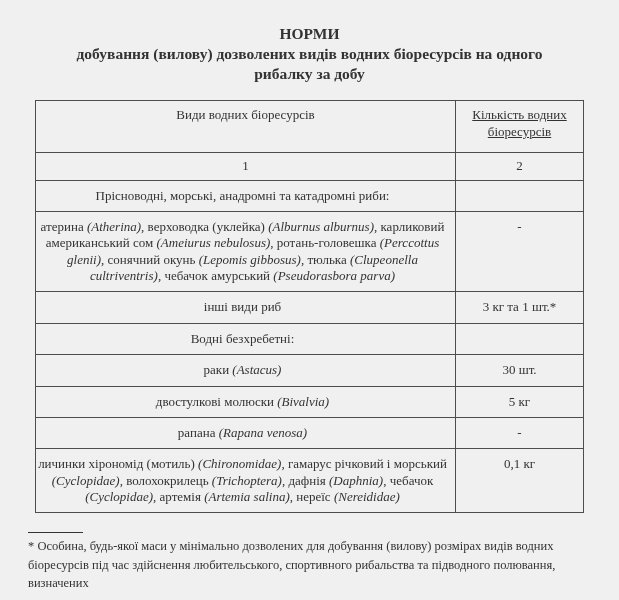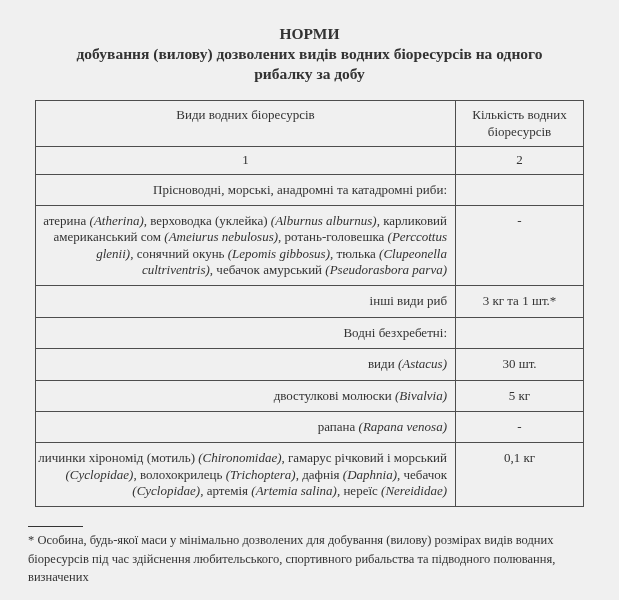--- a/index.html
+++ b/index.html
@@ -39,23 +39,23 @@
   table.norms col.col1 { width: 420px; }
   table.norms col.col2 { width: 128px; }
   table.norms th,
   table.norms td {
     border: 1px solid #4d4d4d;
     font-weight: normal;
     vertical-align: top;
     padding: 7px 4px;
   }
   table.norms th.c1 { text-align: center; padding-top: 6px; padding-bottom: 6px; }
-  table.norms th.c2 { text-align: center; padding-top: 6px; padding-bottom: 6px; }
+  table.norms th.c2 { text-align: center; padding-top: 6px; padding-bottom: 12px; text-decoration: underline; }
   table.norms td.cnum { text-align: center; padding-top: 5px; padding-bottom: 5px; }
-  table.norms td.c1 { text-align: right; padding-left: 2px; padding-right: 8px; }
+  table.norms td.c1 { text-align: center; padding-left: 2px; padding-right: 8px; }
   table.norms td.c2 { text-align: center; }
   .footnote-rule {
     width: 55px;
     height: 0;
     border-top: 1px solid #333333;
     margin: 19px 0 4px 0;
   }
   .footnote {
     font-size: 12.5px;
     line-height: 1.45;
@@ -100,21 +100,21 @@
         </tr>
         <tr>
           <td class="c1"><span>інші види риб</span></td>
           <td class="c2">3 кг та 1 шт.*</td>
         </tr>
         <tr>
           <td class="c1"><span>Водні безхребетні:</span></td>
           <td class="c2"></td>
         </tr>
         <tr>
-          <td class="c1"><span>види </span><i>(Astacus)</i></td>
+          <td class="c1"><span>раки </span><i>(Astacus)</i></td>
           <td class="c2">30 шт.</td>
         </tr>
         <tr>
           <td class="c1"><span>двостулкові молюски </span><i>(Bivalvia)</i></td>
           <td class="c2">5 кг</td>
         </tr>
         <tr>
           <td class="c1"><span>рапана </span><i>(Rapana venosa)</i></td>
           <td class="c2">-</td>
         </tr>

